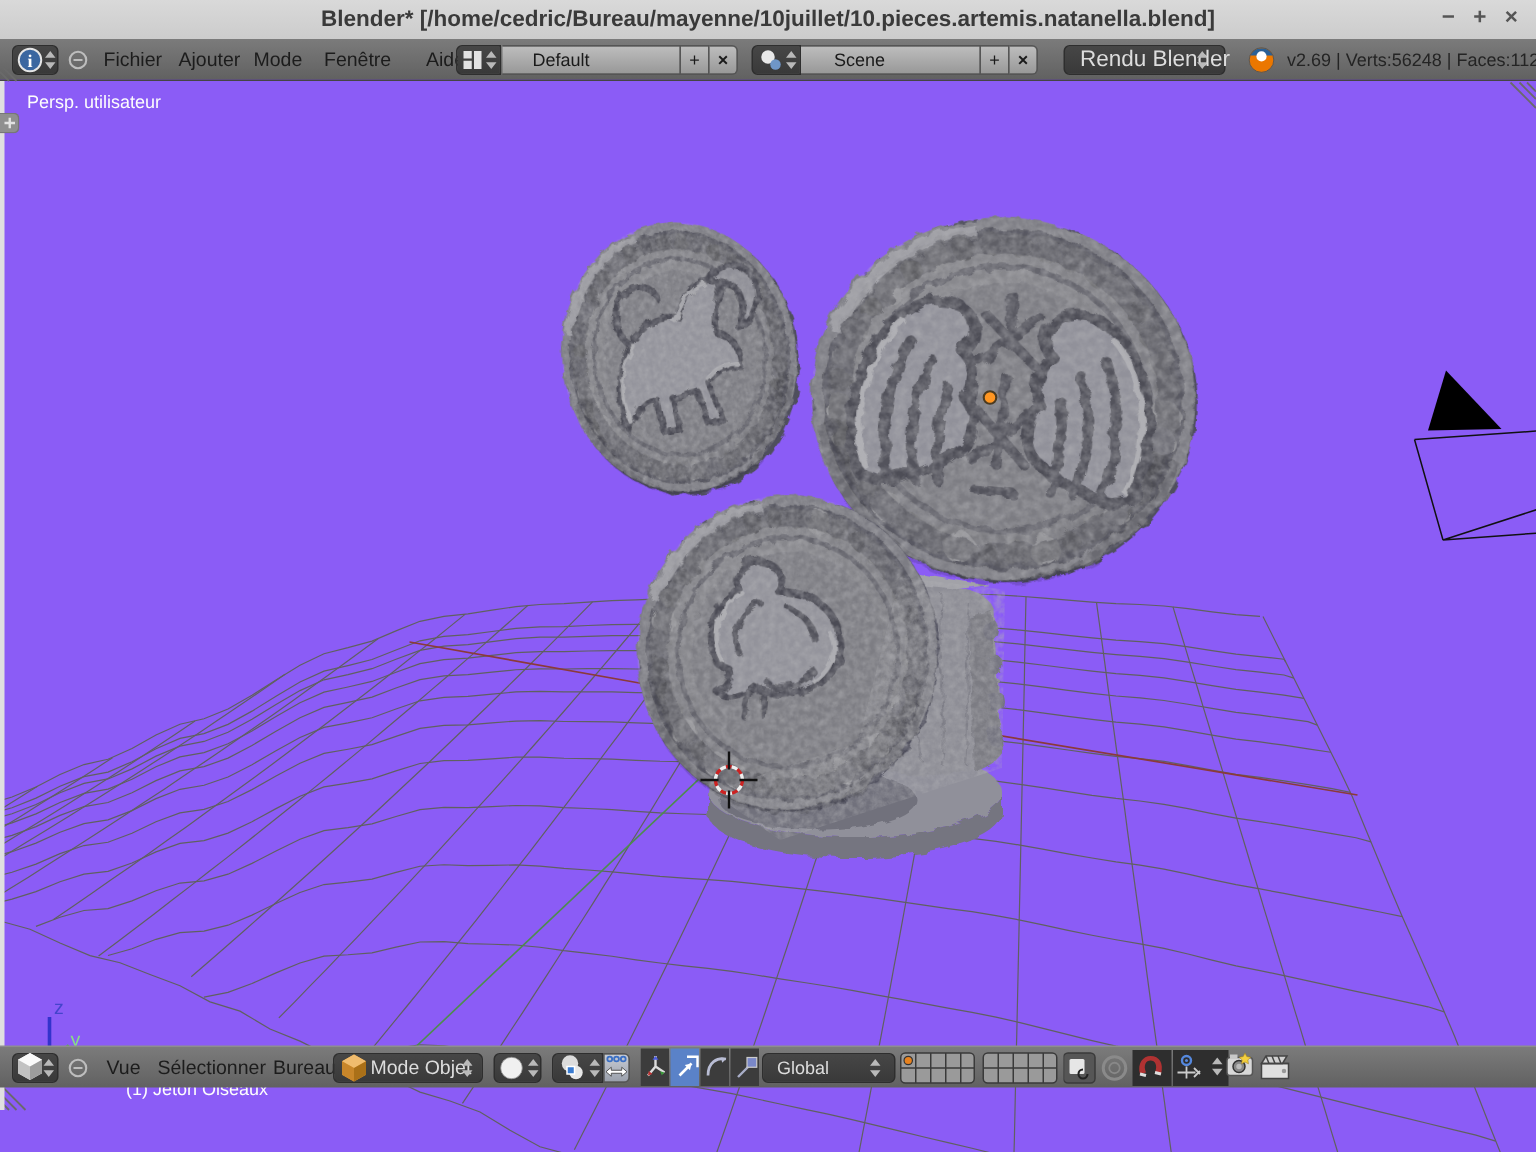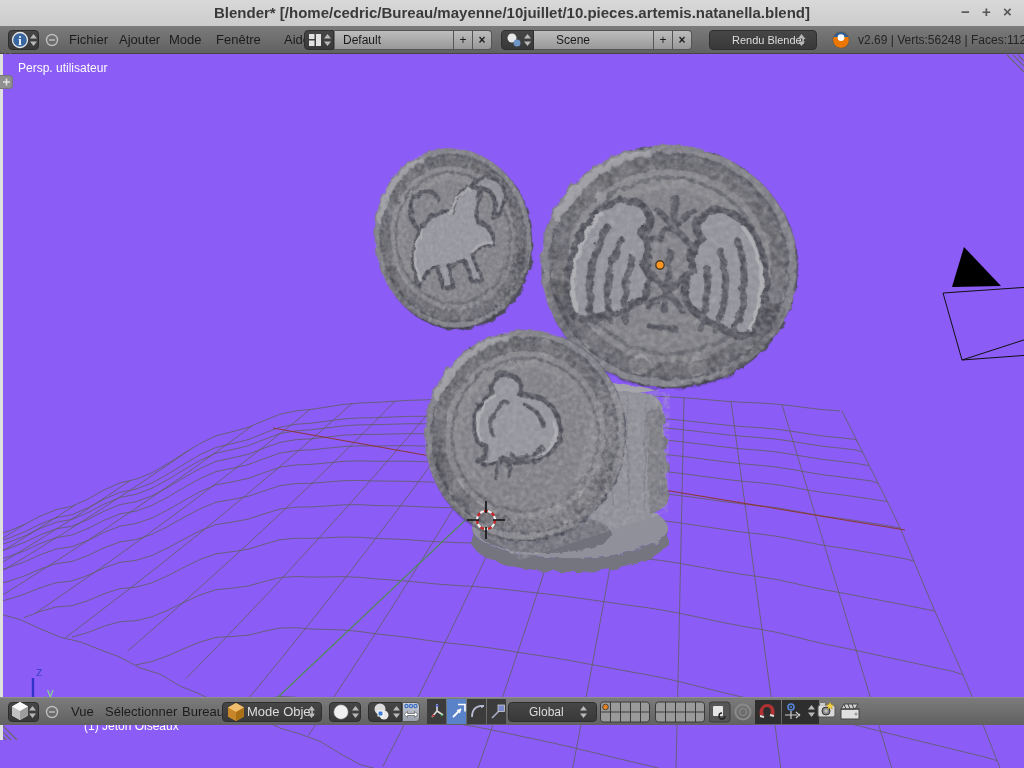--- a/index.html
+++ b/index.html
@@ -40,35 +40,35 @@
  <svg width="36" height="28" style="left:304px;top:0">
         <g fill="#e2e2e2">
           <rect x="5" y="8" width="5.5" height="5"></rect>
           <rect x="12" y="8" width="5" height="12"></rect>
           <rect x="5" y="14.5" width="5.5" height="5.5"></rect>
         </g>
         <g transform="translate(20,7)">
           <path d="M0 5.5 l3.5 -4.5 l3.5 4.5 z M0 8.5 l3.5 4.5 l3.5 -4.5 z" fill="#b9b9b9"></path>
         </g>
       </svg>
- <div class="lf" style="left:335px;width:119px;padding-left:8px;border-left:none">Default</div>
+ <div class="lf" style="left:335px;width:119px;padding-left:20px;border-left:none">Default</div>
  <div class="lf" style="left:454px;width:19px;text-align:center;border-left:none">+</div>
  <div class="lf" style="left:473px;width:19px;text-align:center;border-left:none;border-radius:0 4px 4px 0;font-weight:bold">×</div>
  <div class="dw" style="left:501px;width:33px;border-radius:4px 0 0 4px"></div>
  <svg width="40" height="28" style="left:501px;top:0">
         <circle cx="11" cy="12" r="4.5" fill="#e8e8e8"></circle>
         <circle cx="16" cy="17" r="3.5" fill="#6f96c8"></circle>
         <g transform="translate(23,7)">
           <path d="M0 5.5 l3.5 -4.5 l3.5 4.5 z M0 8.5 l3.5 4.5 l3.5 -4.5 z" fill="#b9b9b9"></path>
         </g>
       </svg>
  <div class="lf" style="left:534px;width:120px;padding-left:22px;border-left:none">Scene</div>
  <div class="lf" style="left:654px;width:19px;text-align:center;border-left:none">+</div>
  <div class="lf" style="left:673px;width:19px;text-align:center;border-left:none;border-radius:0 4px 4px 0;font-weight:bold">×</div>
- <div class="dw" style="left:709px;width:108px;padding-left:22px;font-size:11px">Rendu Blender</div>
+ <div class="dw" style="left:709px;width:108px;padding-left:10px;font-size:15px">Rendu Blender</div>
  <svg width="20" height="28" style="left:798px;top:7px">
         <path d="M0 5.5 l3.5 -4.5 l3.5 4.5 z M0 8.5 l3.5 4.5 l3.5 -4.5 z" fill="#b9b9b9"></path>
       </svg>
  <svg width="22" height="22" style="left:831px;top:4px">
         <circle cx="10" cy="10" r="8.2" fill="#eb7700"></circle>
         <path d="M2.5 7 A 8.2 8.2 0 0 1 17.5 7 Z" fill="#2a6096"></path>
         <circle cx="10" cy="7.6" r="3.4" fill="#fff"></circle>
         <circle cx="10" cy="10" r="8.2" fill="none" stroke="#555" stroke-width="0.6"></circle>
       </svg>
  <div class="mtxt" style="left:858px;color:#242424;font-size:12px">v2.69 | Verts:56248 | Faces:1123</div>
@@ -449,21 +449,21 @@
         </g>
   <g transform="translate(41,3)">
           <path d="M4 16 C 4 7 10 4 16 5" fill="none" stroke="#b9bdd4" stroke-width="1.8"></path>
           <path d="M16 5 l-3.5 -1 l1 3.5 z" fill="#b9bdd4"></path>
         </g>
   <g transform="translate(61,3)">
           <path d="M4 17 L11 10" stroke="#a9aec8" stroke-width="1.6"></path>
           <rect x="10" y="4" width="6.5" height="6.5" fill="#7a88c8" stroke="#ccc" stroke-width="0.8"></rect>
         </g>
  </svg>
- <div class="dw" style="left:508px;width:89px;padding-left:20px">Global</div>
+ <div class="dw" style="left:508px;width:89px;padding-left:9px">Global</div>
  <svg width="20" height="28" style="left:580px;top:7px">
         <path d="M0 5.5 l3.5 -4.5 l3.5 4.5 z M0 8.5 l3.5 4.5 l3.5 -4.5 z" fill="#b9b9b9"></path>
       </svg>
  <svg width="110" height="28" style="left:600px;top:0">
   <g stroke="#3a3a3a" stroke-width="1">
           <g fill="#9a9a9a">
   <rect x="0.5" y="4" width="49" height="20" rx="3"></rect>
             <rect x="55.5" y="4" width="49" height="20" rx="3"></rect>
           </g>
   <path d="M10.5 4 v20 M20.5 4 v20 M30.5 4 v20 M40.5 4 v20 M0.5 14 h49 M65.5 4 v20 M75.5 4 v20 M85.5 4 v20 M95.5 4 v20 M55.5 14 h49"></path>

